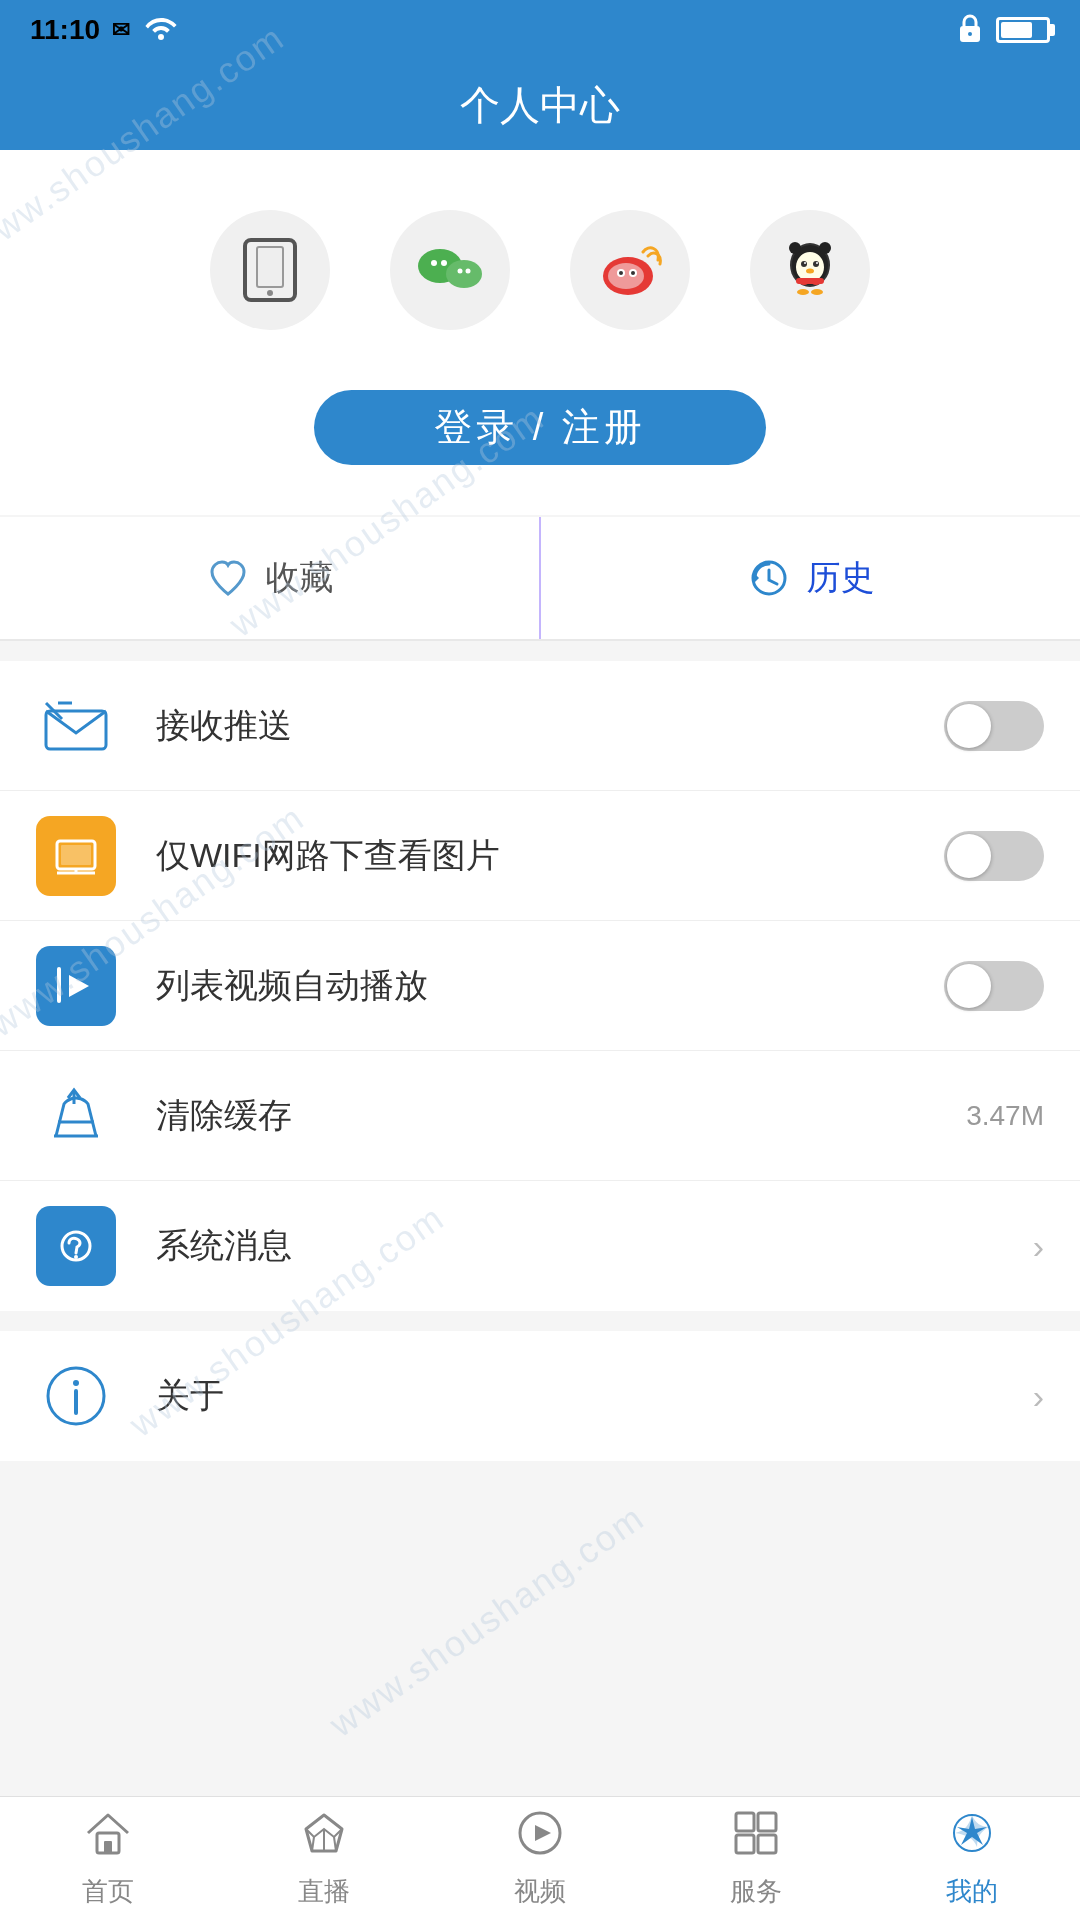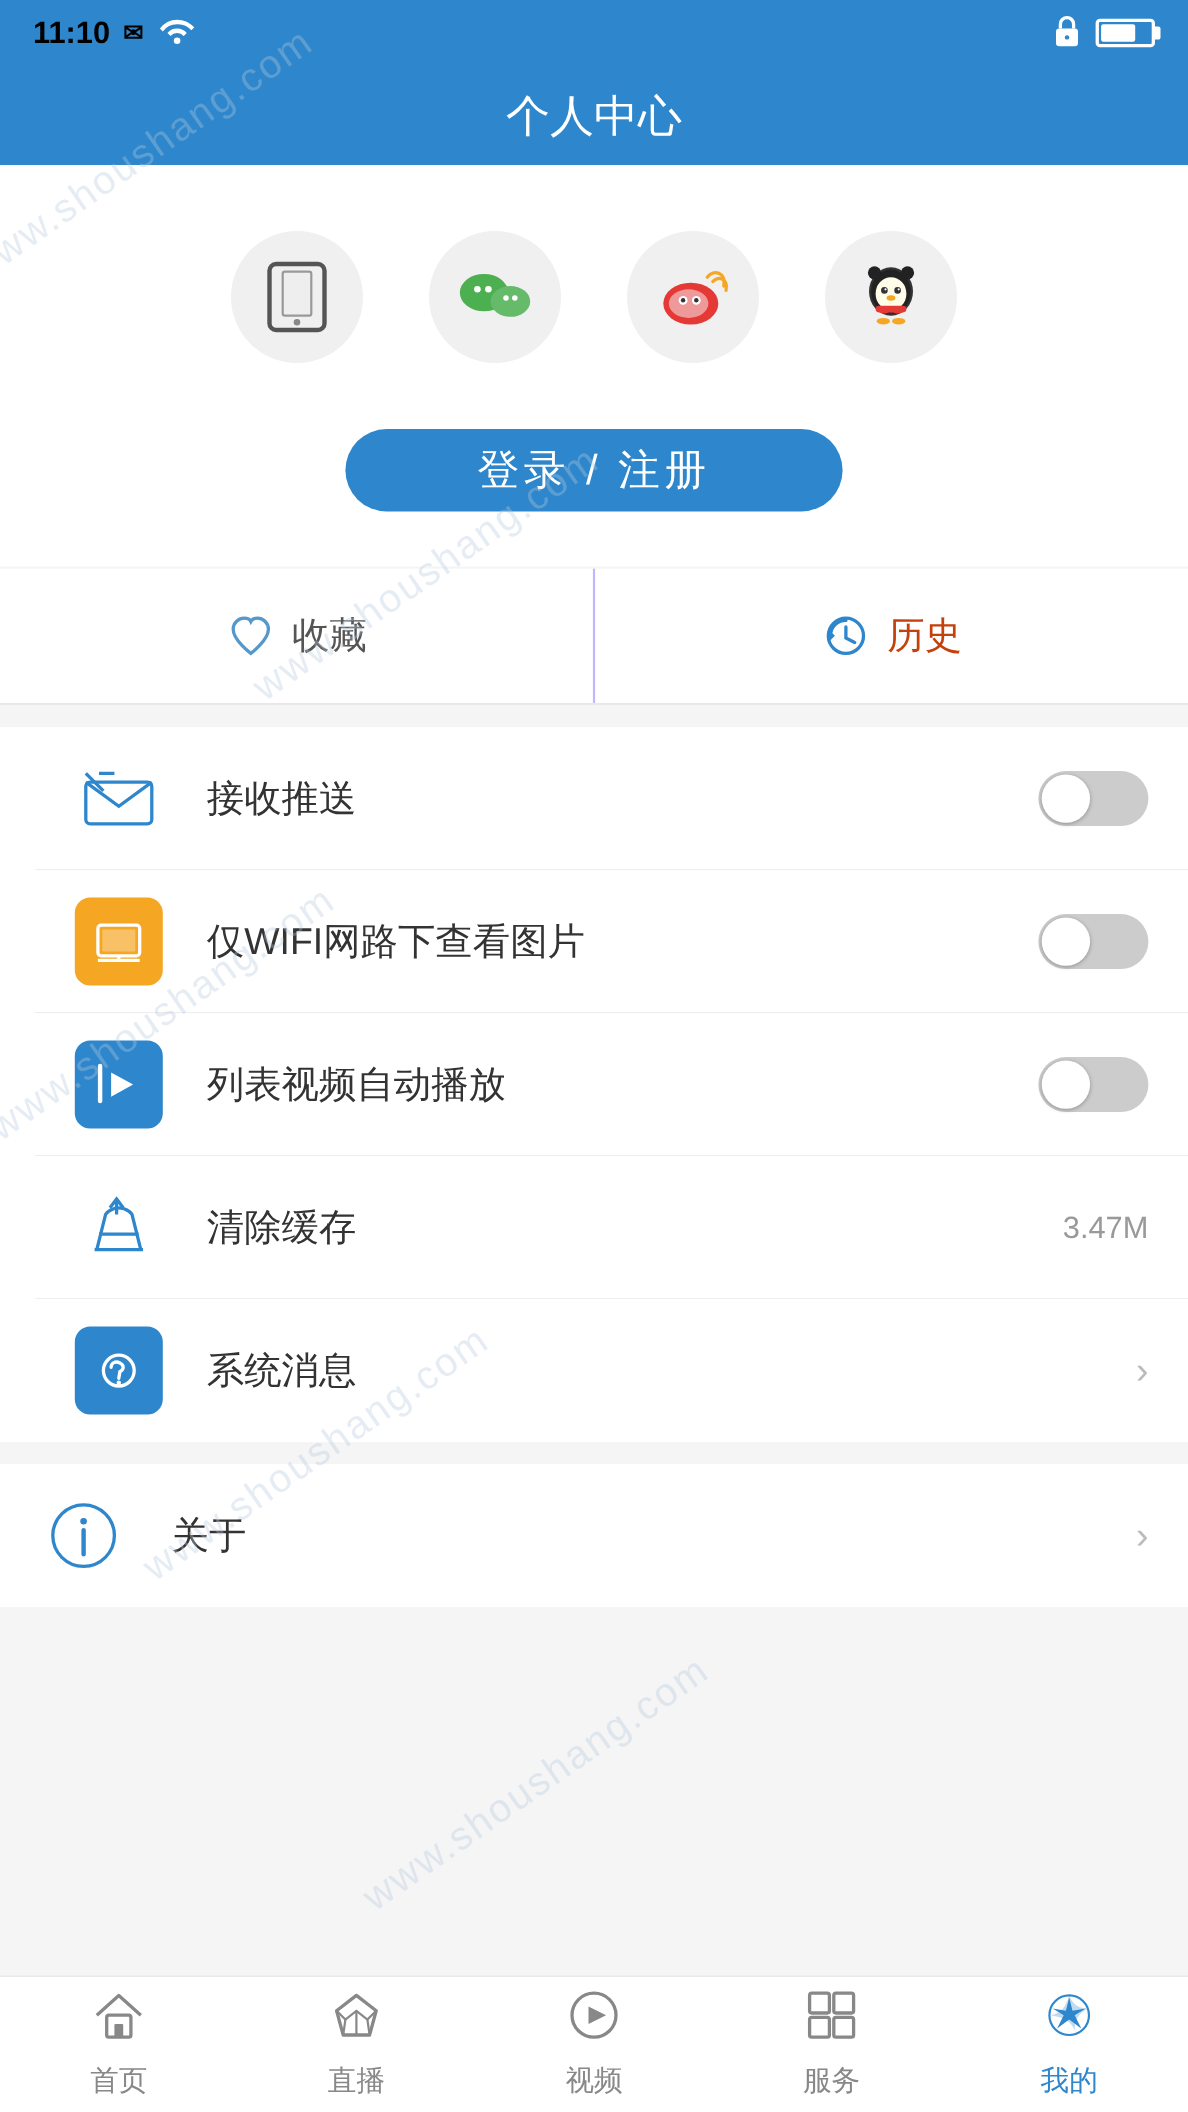--- a/index.html
+++ b/index.html
@@ -140,28 +140,27 @@
       padding: 38px 20px;
       gap: 16px;
       font-size: 34px;
       cursor: pointer;
     }
     .user-action-item:first-child {
       color: #555;
       border-right: 2px solid #c4b5fd;
     }
     .user-action-item:last-child {
-      color: #c2410c;
+      color: #1d4ed8;
     }
 
     
     .settings-section {
       background: white;
       margin-top: 20px;
-      padding-left: 32px;
     }
     .settings-item {
       display: flex;
       align-items: center;
       padding: 0 36px;
       height: 130px;
       border-bottom: 1px solid #eeeeee;
     }
     .settings-item:last-child {
       border-bottom: none;

